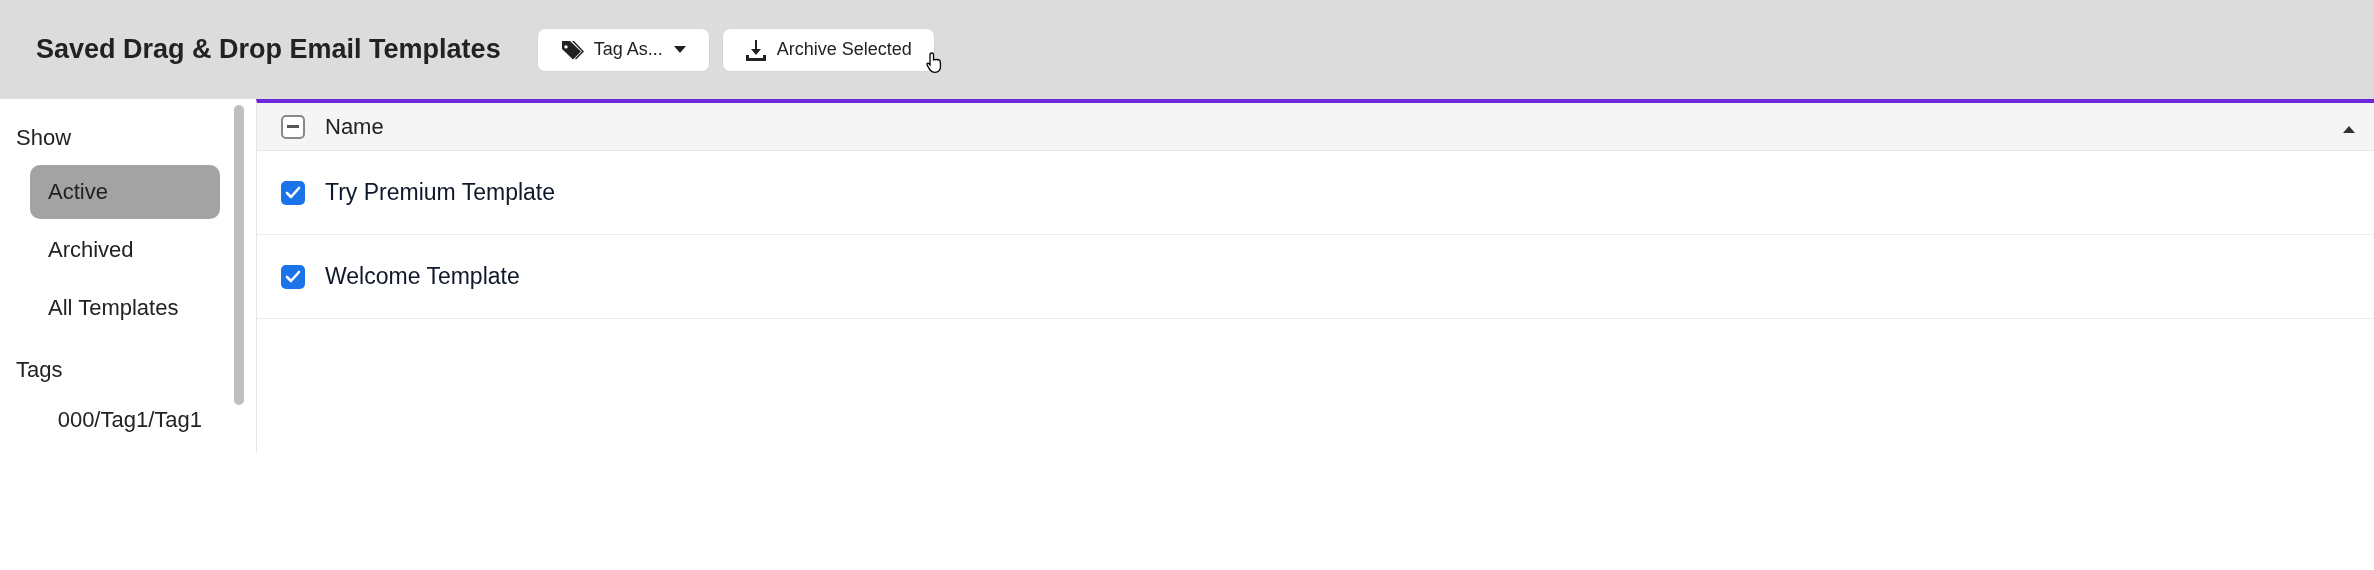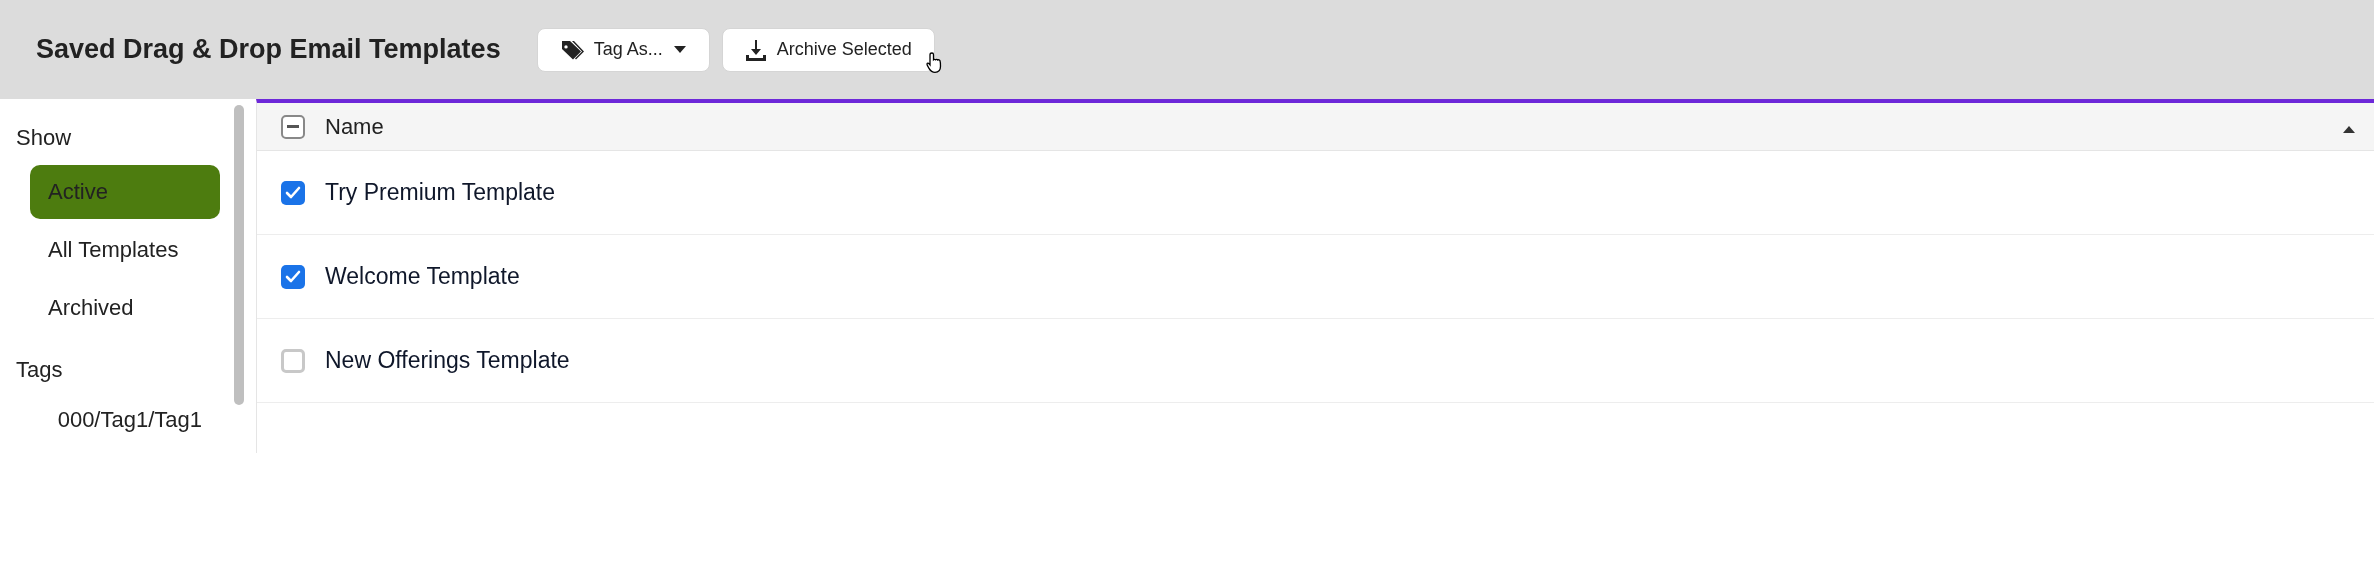--- a/index.html
+++ b/index.html
@@ -56,21 +56,21 @@
   .sidebar-item {
     padding: 14px 18px;
     font-size: 22px;
     color: #222;
     border-radius: 10px;
     margin-bottom: 4px;
     margin-left: 14px;
     cursor: pointer;
   }
   .sidebar-item.active {
-    background: #4d7c0f;
+    background: #a3a3a3;
   }
   .sidebar-tags-heading {
     margin-top: 22px;
   }
   .sidebar-tag {
     padding: 10px 18px;
     font-size: 22px;
     margin-left: 18px;
     cursor: pointer;
     text-align: right;
@@ -205,24 +205,24 @@
   </span>
 </div>
 
 <div class="content">
   <div class="sidebar">
     <div class="sidebar-heading">Show</div>
     <div class="sidebar-item active">
       <span>Active</span>
     </div>
     <div class="sidebar-item">
+      <span>Archived</span>
+    </div>
+    <div class="sidebar-item">
       <span>All Templates</span>
-    </div>
-    <div class="sidebar-item">
-      <span>Archived</span>
     </div>
     <div class="sidebar-heading sidebar-tags-heading">Tags</div>
     <div class="sidebar-tag">
       <span>000/Tag1/Tag1</span>
     </div>
   </div>
 
   <div class="scrollbar-col">
     <div class="scrollbar-thumb"></div>
   </div>
@@ -257,20 +257,14 @@
       <div class="checkbox-cell">
         <div class="checkbox checked">
           <svg width="16" height="14" viewBox="0 0 16 14">
               <path d="M2 7l4 4 8-9" stroke="#fff" stroke-width="2.6" fill="none" stroke-linecap="round" stroke-linejoin="round"></path>
             </svg>
         </div>
       </div>
       <a class="row-name">Welcome Template</a>
     </div>
 
-    <div class="row">
-      <div class="checkbox-cell">
-        <div class="checkbox unchecked"></div>
-      </div>
-      <a class="row-name">New Offerings Template</a>
-    </div>
   </div>
 </div>
 
 </body></html>

